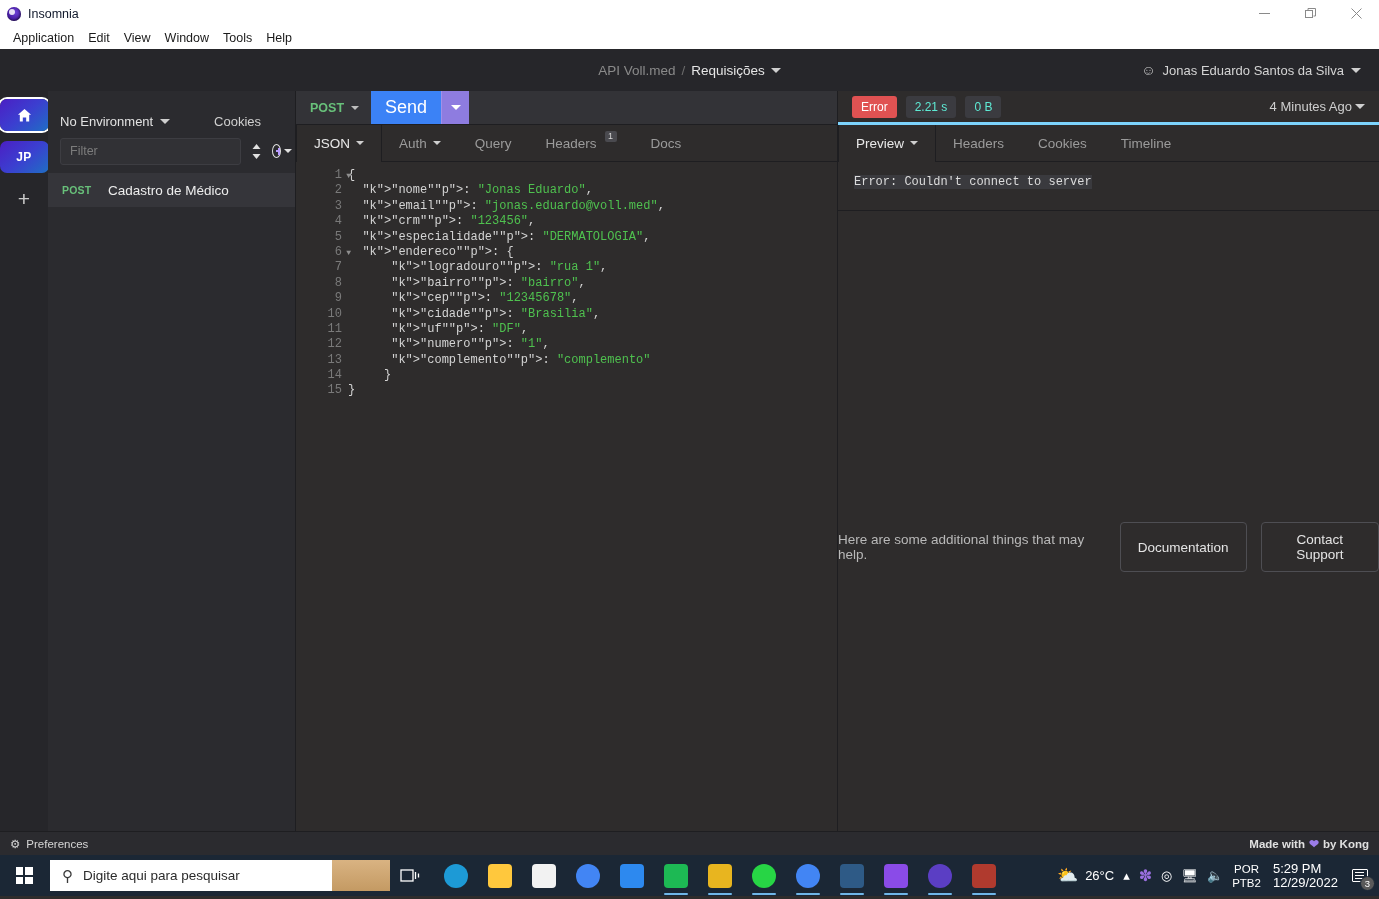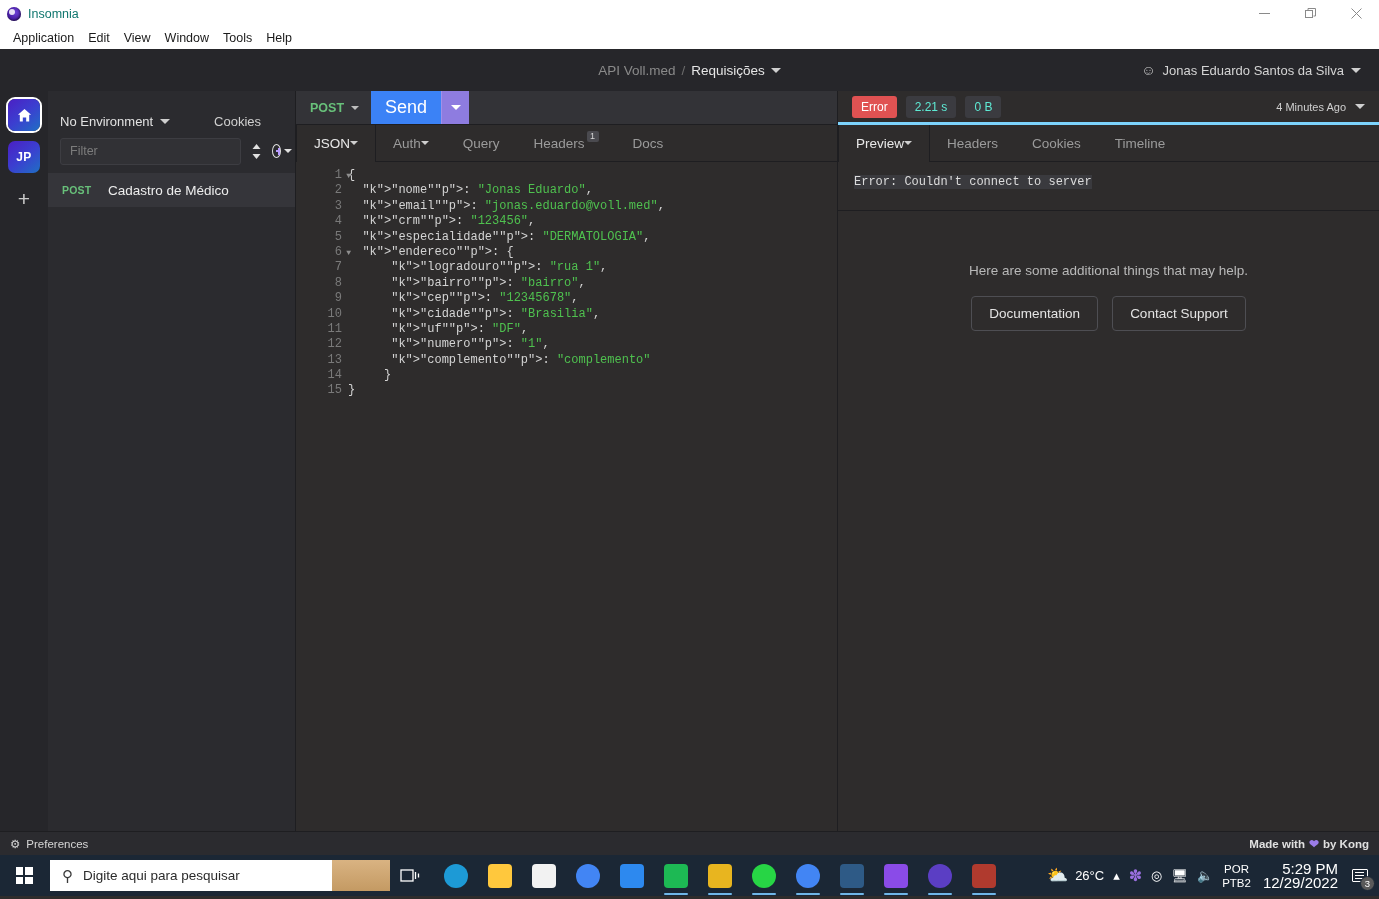--- a/index.html
+++ b/index.html
@@ -22,21 +22,21 @@
     margin-left: 7px; margin-right: 7px;
     background: radial-gradient(circle at 62% 38%, #6b3fd4 0%, #4a1fa8 58%, #2a0f66 100%);
     box-shadow: inset -1px -1px 2px rgba(0,0,0,.5);
     position: relative;
   }
   .tb-logo::after {
     content: ""; position: absolute; top: 2px; left: 2px;
     width: 6px; height: 6px; border-radius: 50%;
     background: rgba(255,255,255,.85);
   }
-  .tb-title { font-size: 12.5px; color: #0f766e; }
+  .tb-title { font-size: 12.5px; color: #0f172a; }
   .tb-controls { position: absolute; right: 0; top: 0; display: flex; height: 27px; }
   .tb-btn {
     width: 46px; height: 27px; display: flex;
     align-items: center; justify-content: center;
     color: #8a8a8a;
   }
 
   
   .menubar {
     height: 22px; background: #ffffff;
@@ -78,21 +78,21 @@
 
   .body-row { flex: 1; display: flex; min-height: 0; }
 
   
   .rail {
     width: 48px; background: #26262a;
     display: flex; flex-direction: column; align-items: center;
     padding-top: 8px; gap: 10px; flex: 0 0 48px;
   }
   .rail-tile {
-    width: 32px; height: 32px; border-radius: 7px;
+    width: 49px; height: 32px; border-radius: 7px;
     display: flex; align-items: center; justify-content: center;
     background: linear-gradient(140deg, #4b1fc4 0%, #3b3fd0 50%, #1f6fc4 100%);
     color: #fff; font-size: 12px; font-weight: bold; letter-spacing: .3px;
     cursor: pointer;
   }
   .rail-tile.sel { box-shadow: 0 0 0 2px #ffffff; }
   .rail-plus {
     width: 32px; height: 32px; color: #c9c9c9; font-size: 21px;
     display: flex; align-items: center; justify-content: center;
     cursor: pointer; font-weight: 300;
@@ -185,21 +185,21 @@
     align-items: center; justify-content: center; cursor: pointer;
     border-left: 1px solid #a091e8;
   }
   .send-caret .caret { border-top-color: #fff; }
 
   .tabs-row {
     height: 37px; display: flex; align-items: stretch;
     border-bottom: 1px solid #1e1e21;
   }
   .tab {
-    display: flex; align-items: center; 
+    display: flex; align-items: center; gap: 6px;
     padding: 0 17px; font-size: 13.5px; color: #9b9b9b;
     cursor: pointer; position: relative;
   }
   .tab.active { color: #e9e9e9; }
   .tab.active::after {
     content: ""; position: absolute; left: 0; right: 0; bottom: -1px;
     height: 1px; background: #2e2c2c;
   }
   .tab.active {
     border-left: 1px solid #1e1e21; border-right: 1px solid #1e1e21;
@@ -245,33 +245,33 @@
   .resp-status {
     height: 34px; display: flex; align-items: center;
     padding: 0 14px; gap: 9px; border-bottom: 3px solid #7dd3fc;
   }
   .pill {
     font-size: 12px; padding: 4px 9px; border-radius: 3px;
     color: #5eead4; background: #3b3b40;
   }
   .pill.error { background: #e05252; color: #ffffff; font-weight: 500; }
   .resp-time {
-    margin-left: auto; font-size: 11px; color: #cfcfcf;
-    display: flex; align-items: center; gap: 9px; cursor: pointer;
+    margin-left: auto; font-size: 13px; color: #cfcfcf;
+    display: flex; align-items: center; gap: 3px; cursor: pointer;
   }
 
   .resp-body { flex: 1; display: flex; flex-direction: column; }
   .error-line {
     font-family: "Liberation Mono", monospace; font-size: 12px;
     color: #dcdcdc; padding: 13px 0 13px 16px;
   }
   .error-line span { background: #3a3a3e; }
   .help-sep { height: 1px; background: #1e1e21; margin-top: 8px; }
   .help-area {
-    flex: 1; display: flex; flex-direction: column;
+    flex: 1; display: flex; 
     align-items: center; padding-top: 52px; gap: 18px;
   }
   .help-text { font-size: 13.5px; color: #b9b9b9; }
   .help-btns { display: flex; gap: 14px; }
   .help-btn {
     background: transparent; border: 1px solid #4e4e53;
     border-radius: 4px; color: #e4e4e4; font-size: 13.5px;
     padding: 9px 17px; cursor: pointer;
     font-family: "Liberation Sans", sans-serif;
   }
@@ -336,21 +336,21 @@
   }
   .tray-weather { display: flex; align-items: center; gap: 7px; }
   .weather-ico { font-size: 17px; }
   .tray-temp { font-size: 13px; color: #ffffff; }
   .tray-ico { color: #ffffff; font-size: 13px; cursor: pointer; }
   .tray-lang {
     font-size: 11.5px; color: #fff; line-height: 14px; text-align: center;
     cursor: pointer;
   }
   .tray-clock {
-    font-size: 15px; color: #fff; line-height: 14px; text-align: right;
+    font-size: 13px; color: #fff; line-height: 14px; 
     cursor: pointer; padding-left: 3px;
   }
   .tray-notif {
     position: relative; width: 26px; height: 30px;
     display: flex; align-items: center; justify-content: center;
     cursor: pointer;
   }
   .notif-glyph {
     width: 16px; height: 13px; border: 1.6px solid #fff; border-radius: 1px;
     position: relative;

